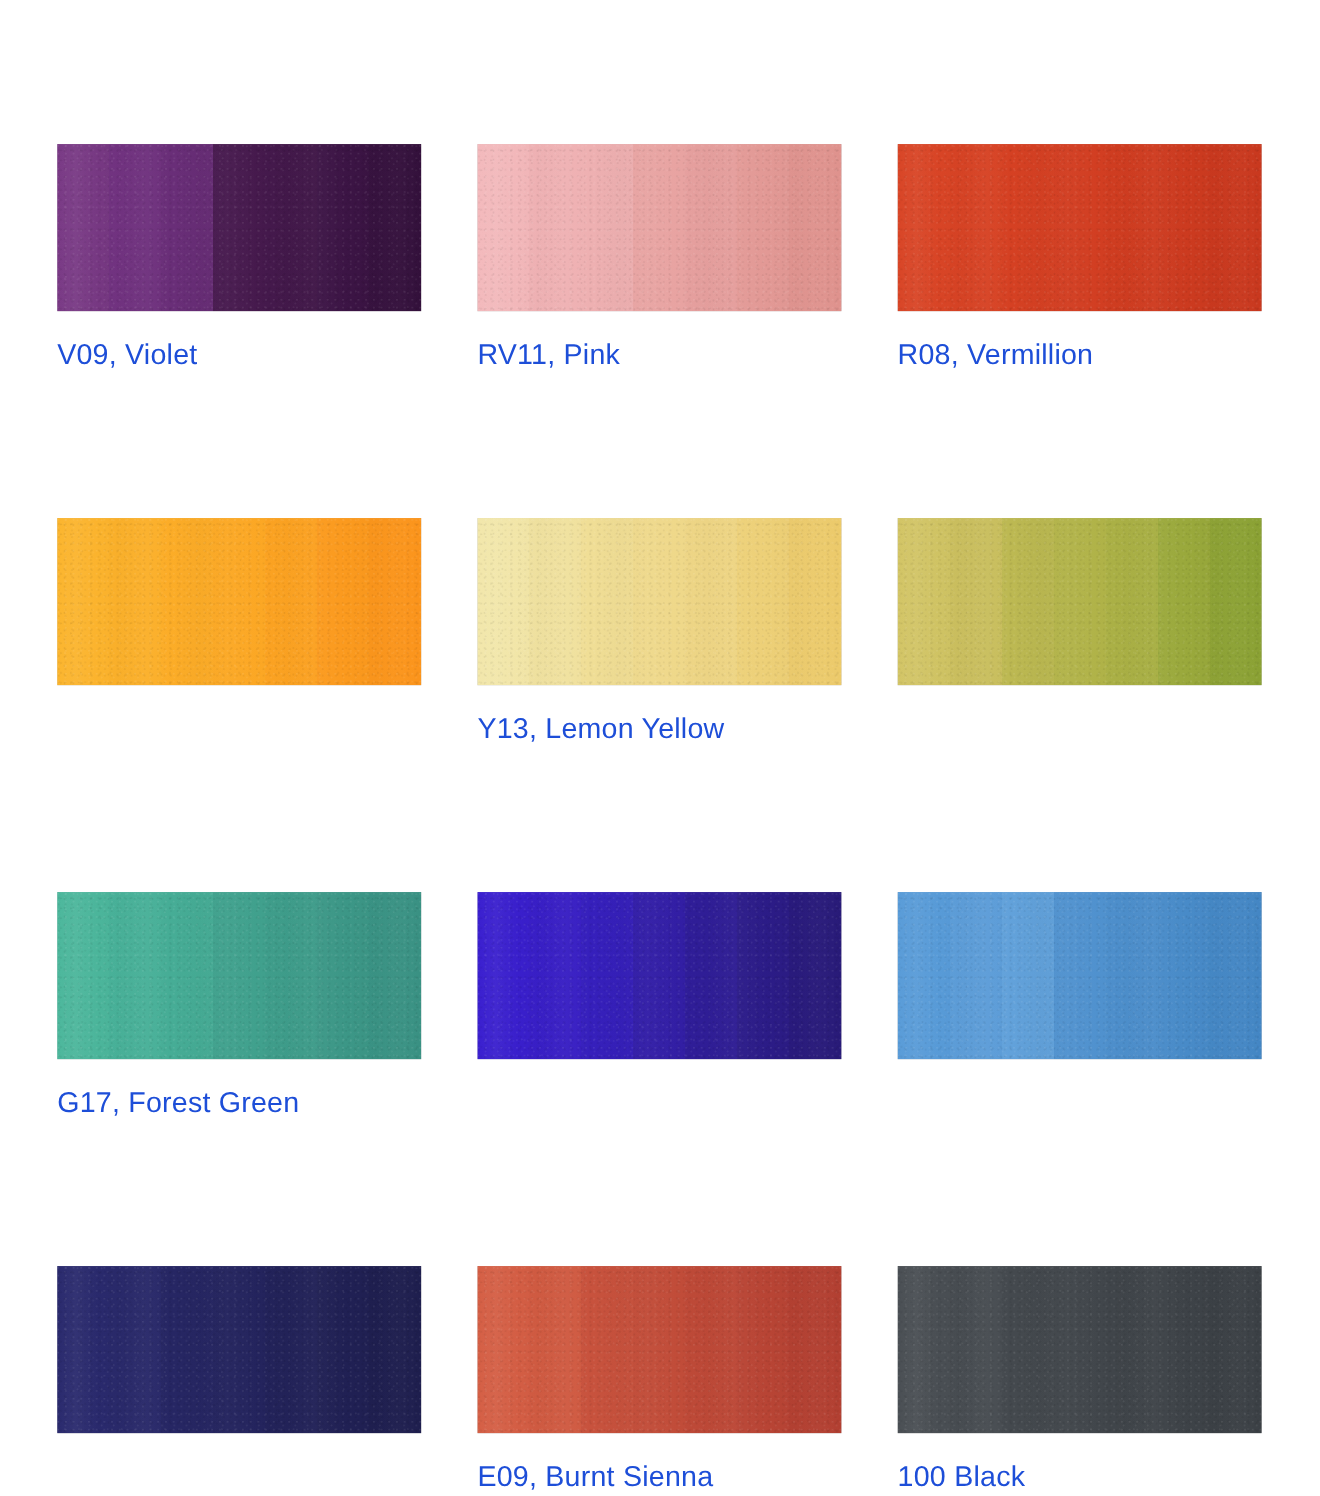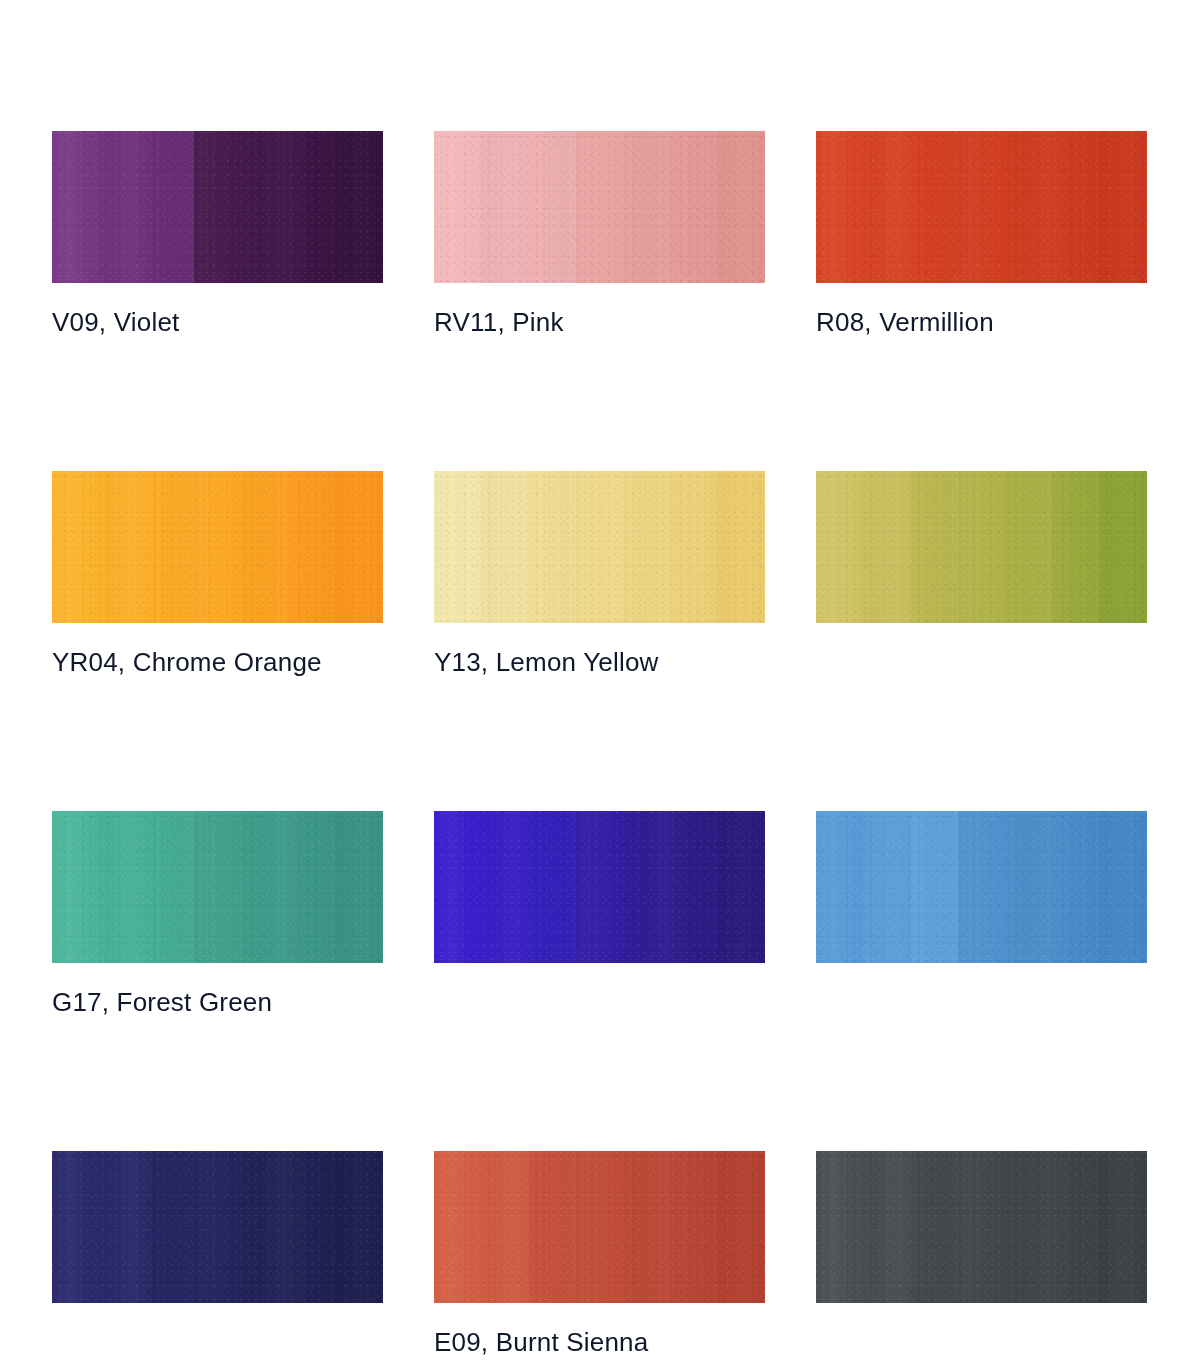--- a/index.html
+++ b/index.html
@@ -87,21 +87,21 @@
       radial-gradient(circle at 83% 77%, rgba(0,0,0,0.40) 0.5px, rgba(0,0,0,0) 1.2px),
       radial-gradient(circle at 52% 41%, rgba(255,255,255,0.40) 0.5px, rgba(255,255,255,0) 1.2px),
       radial-gradient(circle at 24% 88%, rgba(0,0,0,0.35) 0.5px, rgba(0,0,0,0) 1.2px);
     background-size: 7px 7px, 9px 9px, 11px 11px, 8px 8px, 13px 13px, 6px 6px;
   }
 
   .swatch-label {
     margin-top: 24px;
     font-size: 26px;
     line-height: 30px;
-    color: #0f172a;
+    color: #1d4ed8;
     letter-spacing: 0.2px;
     white-space: nowrap;
   }
 </style>
 </head>
 <body>
 
 <div id="swatch-sheet">
   <div class="swatch-grid">
       <div class="swatch-cell">
@@ -131,21 +131,20 @@
         </div>
         <div class="swatch-label">R08, Vermillion</div>
       </div>
       <div class="swatch-cell">
         <div class="swatch-chip">
           <div class="chip-ink" style="background: linear-gradient(90deg, rgb(251, 181, 46) 0%, rgb(251, 181, 46) 14.29%, rgb(251, 178, 42) 14.29%, rgb(251, 178, 42) 28.57%, rgb(252, 174, 39) 28.57%, rgb(252, 174, 39) 42.86%, rgb(252, 171, 37) 42.86%, rgb(252, 171, 37) 57.14%, rgb(252, 164, 33) 57.14%, rgb(252, 164, 33) 71.43%, rgb(251, 153, 29) 71.43%, rgb(251, 153, 29) 85.71%, rgb(251, 148, 27) 85.71%, rgb(251, 148, 27) 100%);"></div>
           <div class="chip-ink" style="background: linear-gradient(90deg, rgb(251, 181, 46) 0%, rgb(251, 148, 27) 100%); opacity: 0.45;"></div>
           <div class="chip-streaks"></div>
           <div class="chip-grain"></div>
         </div>
-        <div class="swatch-label">YR04, Chrome Orange</div>
       </div>
       <div class="swatch-cell">
         <div class="swatch-chip">
           <div class="chip-ink" style="background: linear-gradient(90deg, rgb(242, 231, 171) 0%, rgb(242, 231, 171) 14.29%, rgb(240, 226, 160) 14.29%, rgb(240, 226, 160) 28.57%, rgb(240, 222, 149) 28.57%, rgb(240, 222, 149) 42.86%, rgb(239, 217, 140) 42.86%, rgb(239, 217, 140) 57.14%, rgb(238, 214, 135) 57.14%, rgb(238, 214, 135) 71.43%, rgb(237, 208, 119) 71.43%, rgb(237, 208, 119) 85.71%, rgb(236, 202, 106) 85.71%, rgb(236, 202, 106) 100%);"></div>
           <div class="chip-ink" style="background: linear-gradient(90deg, rgb(242, 231, 171) 0%, rgb(236, 202, 106) 100%); opacity: 0.45;"></div>
           <div class="chip-streaks"></div>
           <div class="chip-grain"></div>
         </div>
         <div class="swatch-label">Y13, Lemon Yellow</div>
       </div>
@@ -199,15 +198,16 @@
         </div>
         <div class="swatch-label">E09, Burnt Sienna</div>
       </div>
       <div class="swatch-cell">
         <div class="swatch-chip">
           <div class="chip-ink" style="background: linear-gradient(90deg, rgb(74, 79, 84) 0%, rgb(74, 79, 84) 14.29%, rgb(72, 77, 82) 14.29%, rgb(72, 77, 82) 28.57%, rgb(67, 72, 77) 28.57%, rgb(67, 72, 77) 42.86%, rgb(65, 70, 75) 42.86%, rgb(65, 70, 75) 57.14%, rgb(63, 68, 73) 57.14%, rgb(63, 68, 73) 71.43%, rgb(61, 66, 71) 71.43%, rgb(61, 66, 71) 85.71%, rgb(59, 64, 69) 85.71%, rgb(59, 64, 69) 100%);"></div>
           <div class="chip-ink" style="background: linear-gradient(90deg, rgb(74, 79, 84) 0%, rgb(59, 64, 69) 100%); opacity: 0.45;"></div>
           <div class="chip-streaks"></div>
           <div class="chip-grain"></div>
         </div>
+        <div class="swatch-label">100 Black</div>
       </div>
     </div>
 </div>
 
 </body></html>

